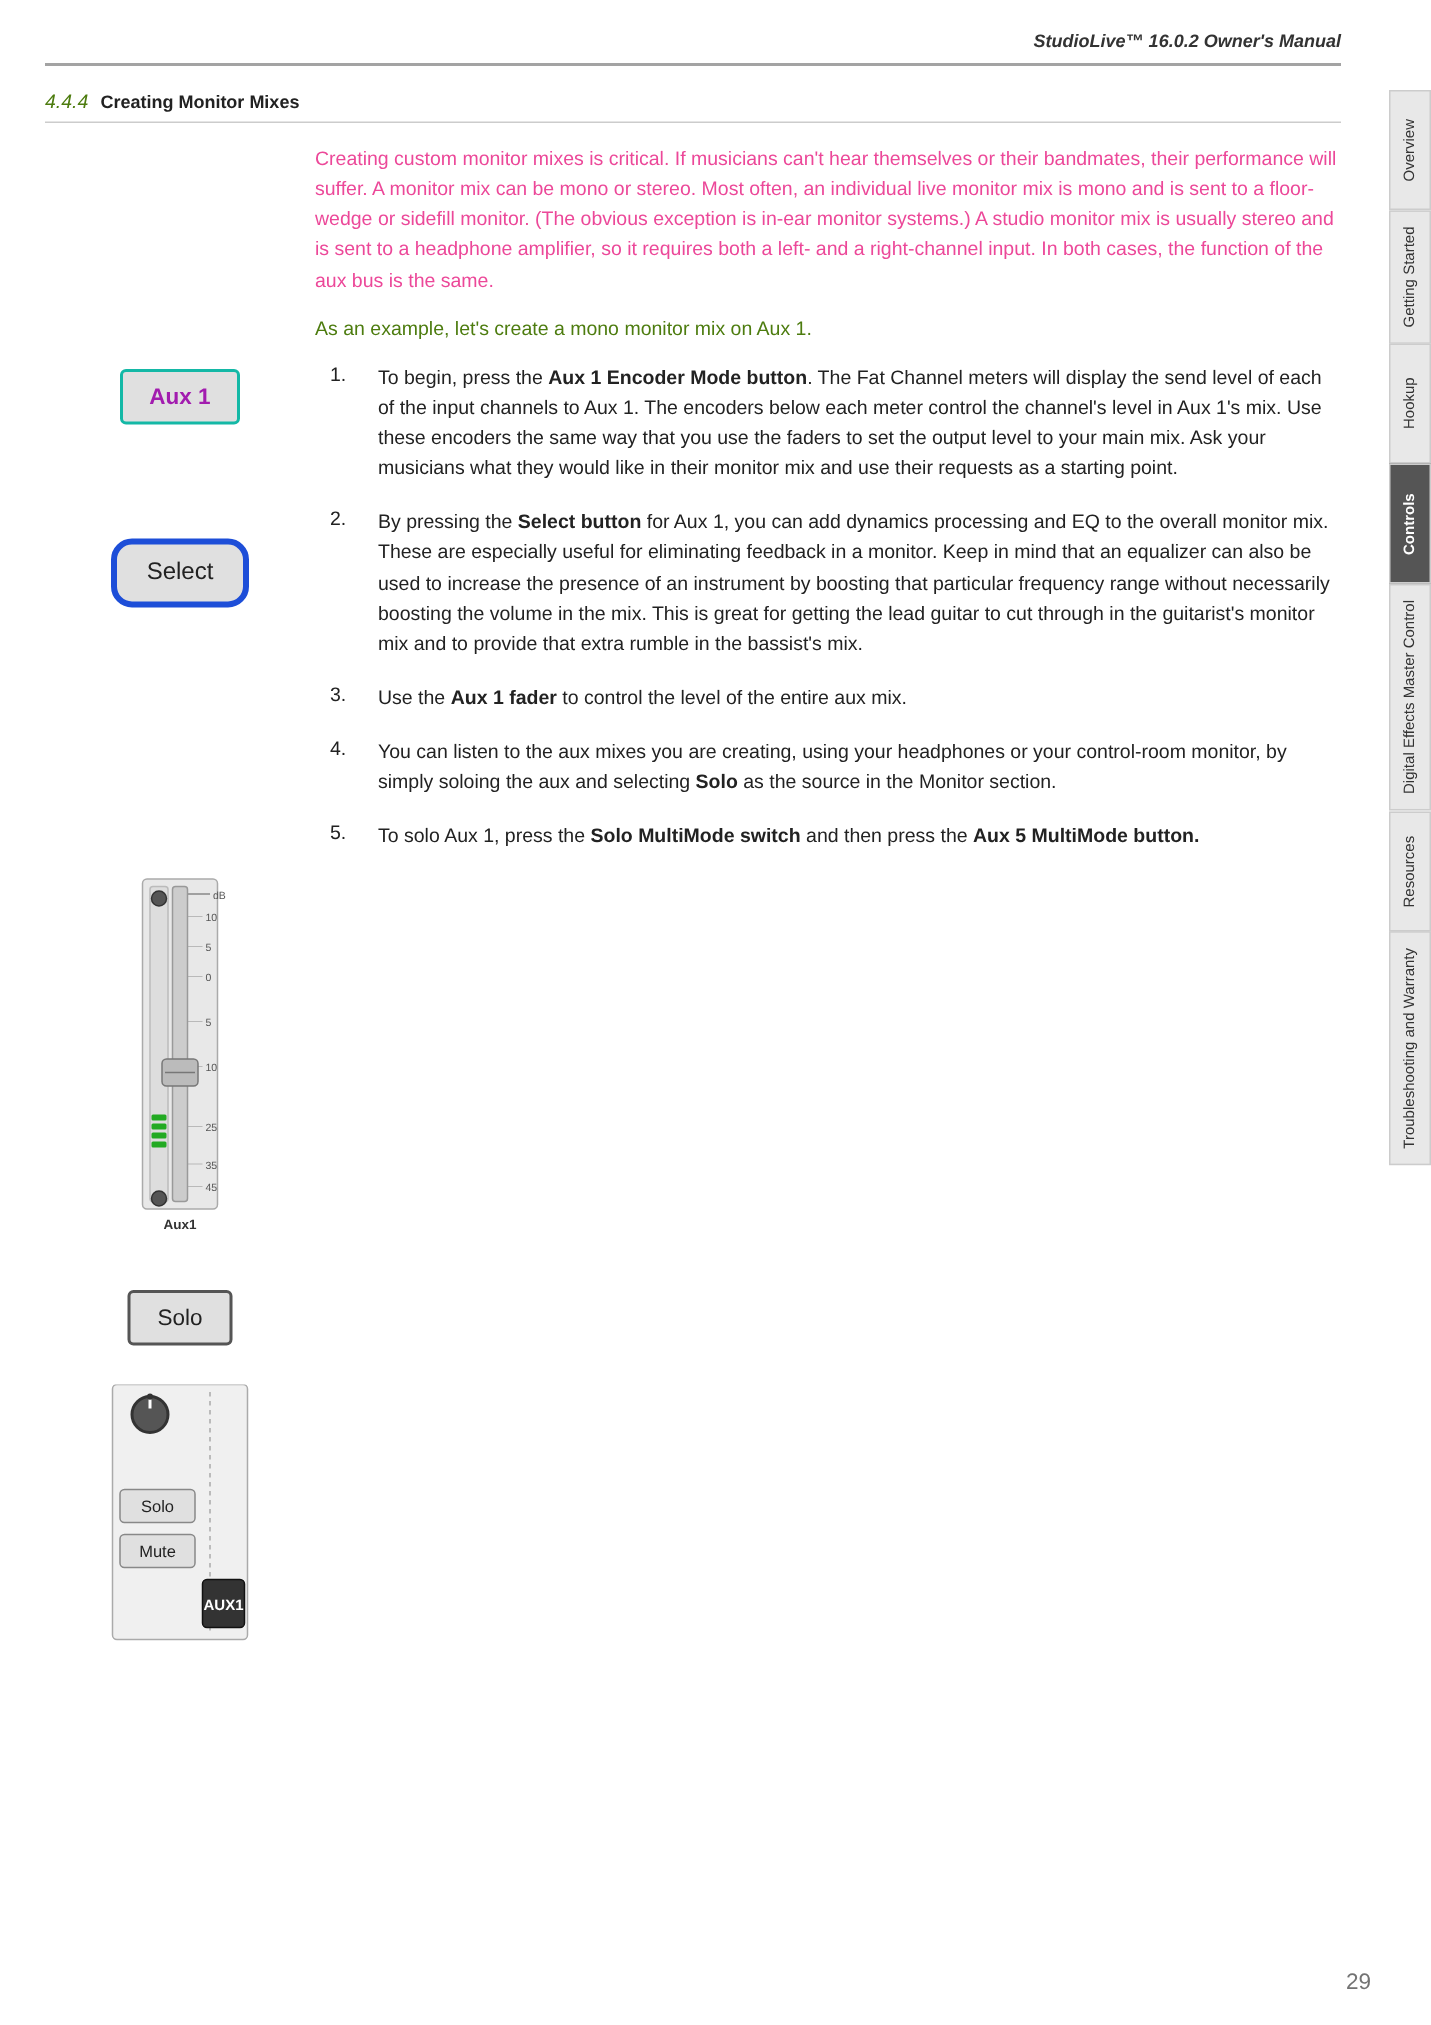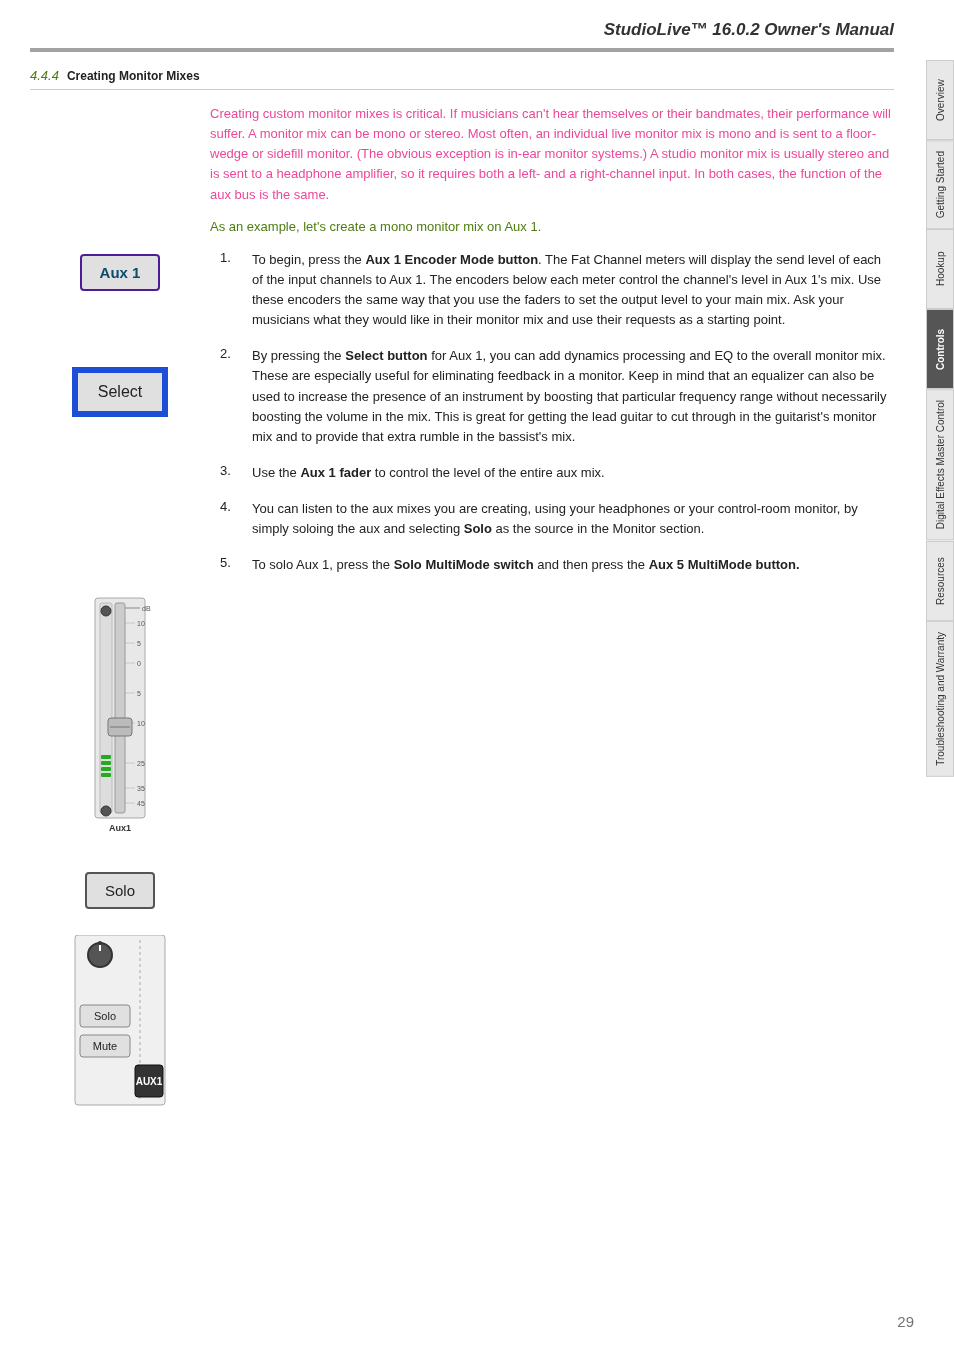--- a/index.html
+++ b/index.html
@@ -56,24 +56,24 @@
 
     
     .main-content {
       margin-right: 30px;
       padding: 20px 30px 40px 30px;
     }
 
     
     .page-header {
       text-align: right;
-      font-size: 17px;
+      font-size: 12px;
       color: #333;
       padding-bottom: 8px;
-      border-bottom: 4px solid #a3a3a3;
+      border-bottom: 2px solid #a3a3a3;
       margin-bottom: 16px;
     }
 
     .page-header-title {
       font-weight: bold;
       font-style: italic;
     }
 
     
     .section-heading {
@@ -130,35 +130,35 @@
       font-size: 13px;
     }
 
     .step-content b {
       font-weight: bold;
     }
 
     
     .aux-button {
       background: #e0e0e0;
-      border: 2px solid #4c1d95;
+      border: 2px solid #14b8a6;
       border-radius: 4px;
       padding: 8px 18px;
       font-size: 15px;
       font-weight: bold;
-      color: #0c4a6e;
+      color: #a21caf;
       text-align: right;
       min-width: 70px;
       display: inline-block;
     }
 
     .select-button {
       background: #e0e0e0;
-      border: 6px solid #1d4ed8;
-      border-radius: 0;
+      border: 4px solid #1d4ed8;
+      border-radius: 14px;
       padding: 10px 20px;
       font-size: 16px;
       font-weight: normal;
       color: #222;
       text-align: center;
       min-width: 80px;
       display: inline-block;
     }
 
     .solo-button {

